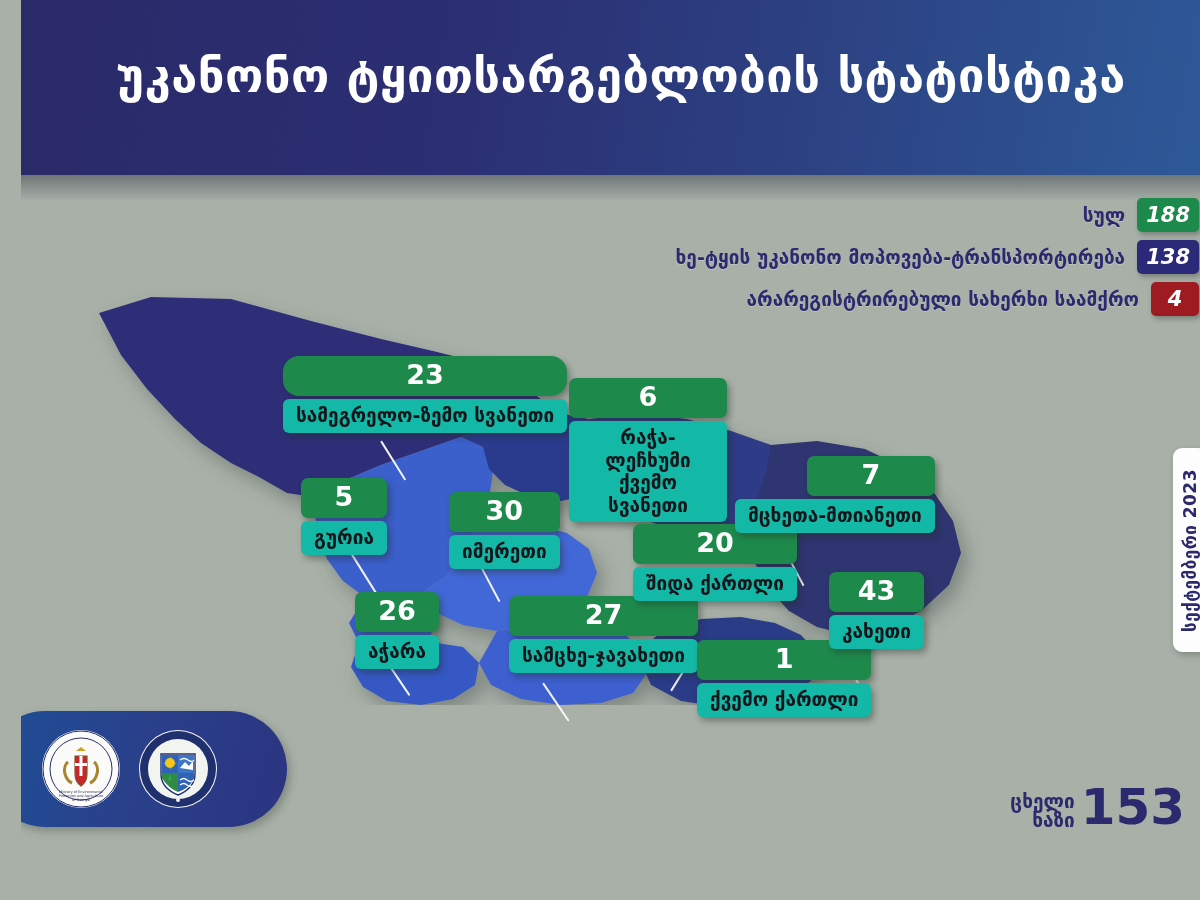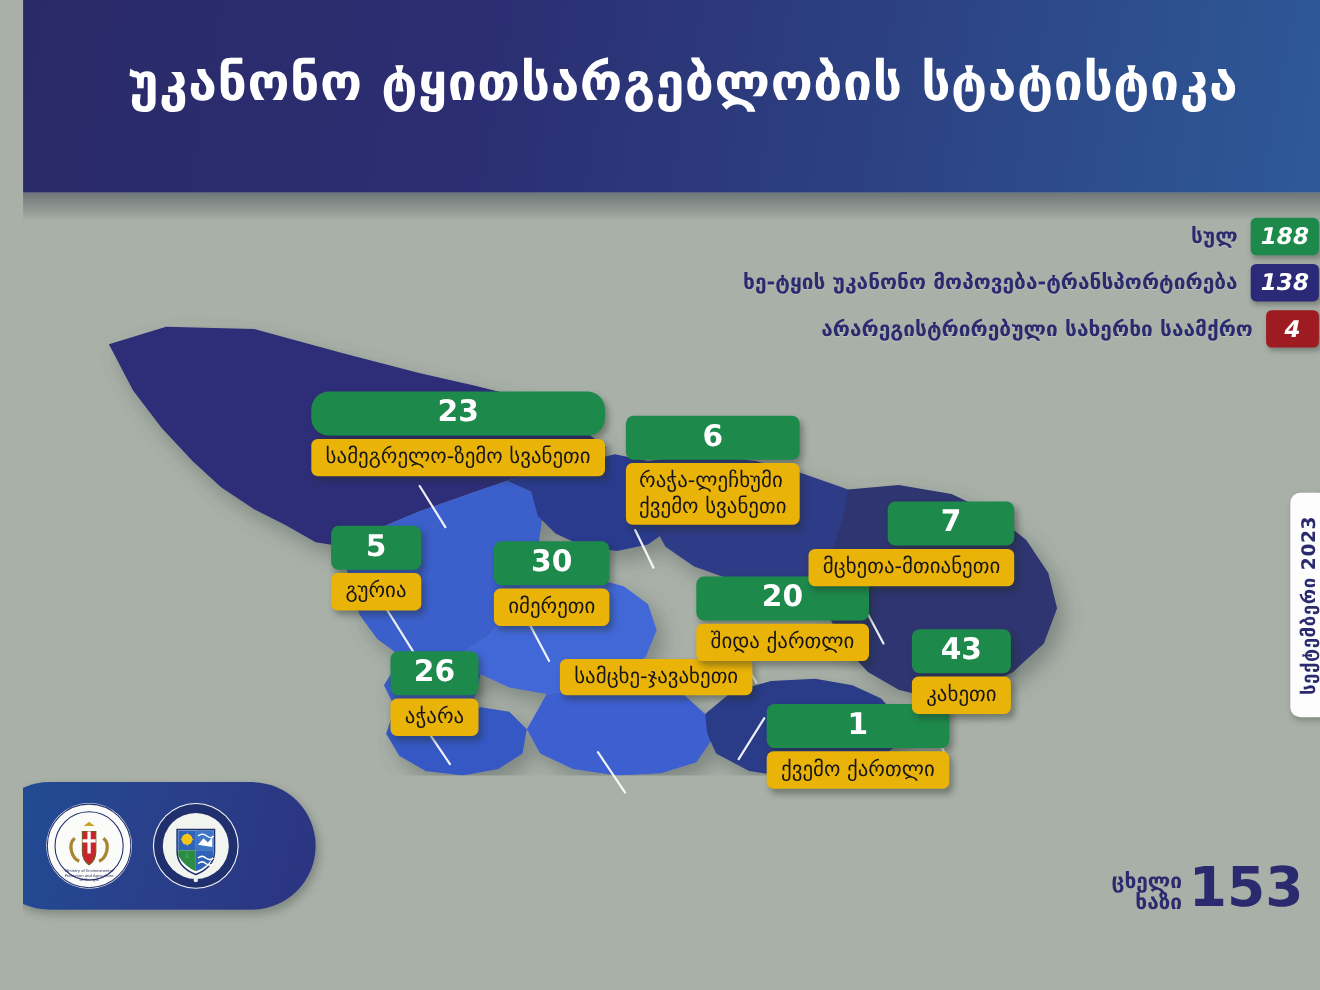--- a/index.html
+++ b/index.html
@@ -66,22 +66,22 @@
   
   .callout{position:absolute;z-index:4;}
   .num-chip{
     background:#1d8a4c;border-radius:7px;color:#fff;
     font-size:27px;font-weight:bold;text-align:center;
     padding:5px 0 7px 0;min-width:78px;
     box-shadow:3px 4px 6px rgba(35,45,35,.4);
     line-height:1.05;
   }
   .name-chip{
-    background:#eab308;border-radius:6px;color:#15151b;
-    font-size:19px;font-weight:normal;text-align:left;
+    background:#14b8a6;border-radius:6px;color:#15151b;
+    font-size:19px;font-weight:bold;text-align:center;
     padding:5px 13px 6px 13px;white-space:nowrap;
     box-shadow:3px 4px 6px rgba(35,45,35,.4);
     line-height:1.18;margin-top:3px;
   }
   .name-chip.two-line{white-space:normal;padding:5px 12px 6px 12px;}
   .leader{position:absolute;z-index:3;background:#ffffff;height:2px;
           transform-origin:0 50%;opacity:.92;border-radius:1px;}
 
   
   .logo-panel{
@@ -197,20 +197,21 @@
       <span>ქვემო სვანეთი</span>
     </div>
   </div>
 
   <div class="callout" style="left:334px;top:592px;">
     <div class="num-chip">26</div>
     <div class="name-chip">აჭარა</div>
   </div>
 
   <div class="callout" style="left:488px;top:596px;">
+    <div class="num-chip" style="min-width:82px;">27</div>
     <div class="name-chip">სამცხე-ჯავახეთი</div>
   </div>
 
   <div class="callout" style="left:612px;top:524px;">
     <div class="num-chip">20</div>
     <div class="name-chip">შიდა ქართლი</div>
   </div>
 
   <div class="callout" style="left:676px;top:640px;">
     <div class="num-chip">1</div>

